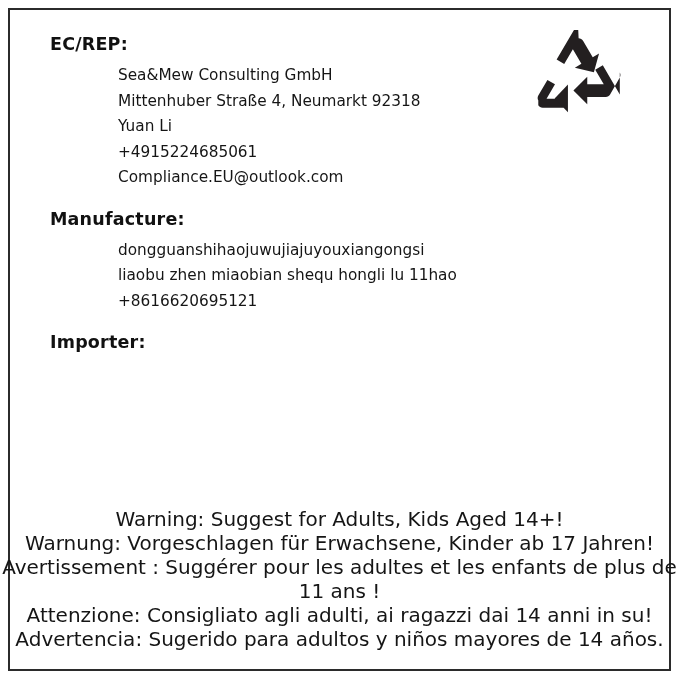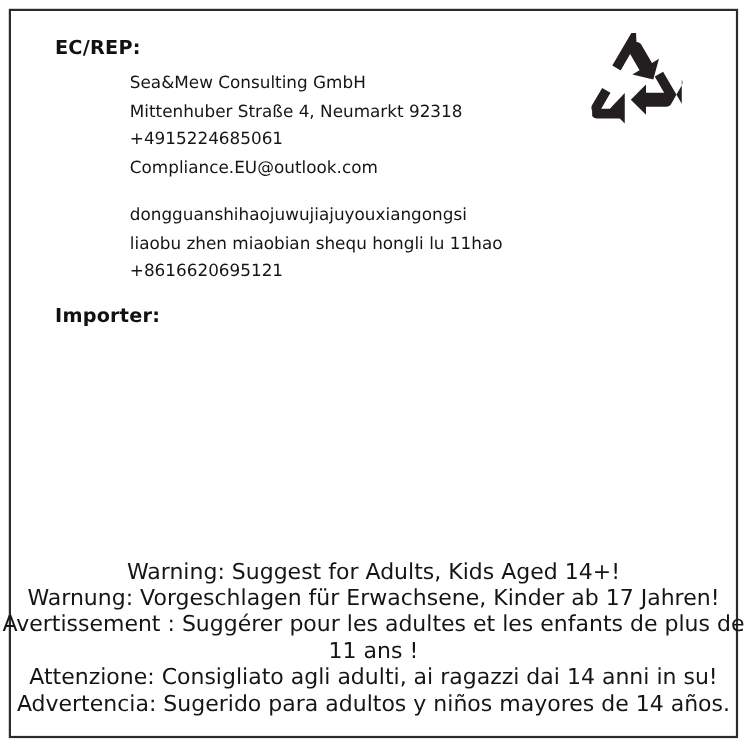--- a/index.html
+++ b/index.html
@@ -103,28 +103,30 @@
     </svg>
   </div>
 
   <div class="content">
 
     <div class="section">
       <div class="section-heading">EC/REP:</div>
       <div class="section-body">
         <div class="line">Sea&amp;Mew Consulting GmbH</div>
         <div class="line">Mittenhuber Straße 4, Neumarkt 92318</div>
+        <div class="line">Yuan Li</div>
         <div class="line">+4915224685061</div>
         <div class="line">Compliance.EU@outlook.com</div>
       </div>
     </div>
 
     <div class="gap-manu"></div>
 
     <div class="section">
+      <div class="section-heading">Manufacture:</div>
       <div class="section-body">
         <div class="line">dongguanshihaojuwujiajuyouxiangongsi</div>
         <div class="line">liaobu zhen miaobian shequ hongli lu 11hao</div>
         <div class="line">+8616620695121</div>
       </div>
     </div>
 
     <div class="gap-imp"></div>
 
     <div class="section">

